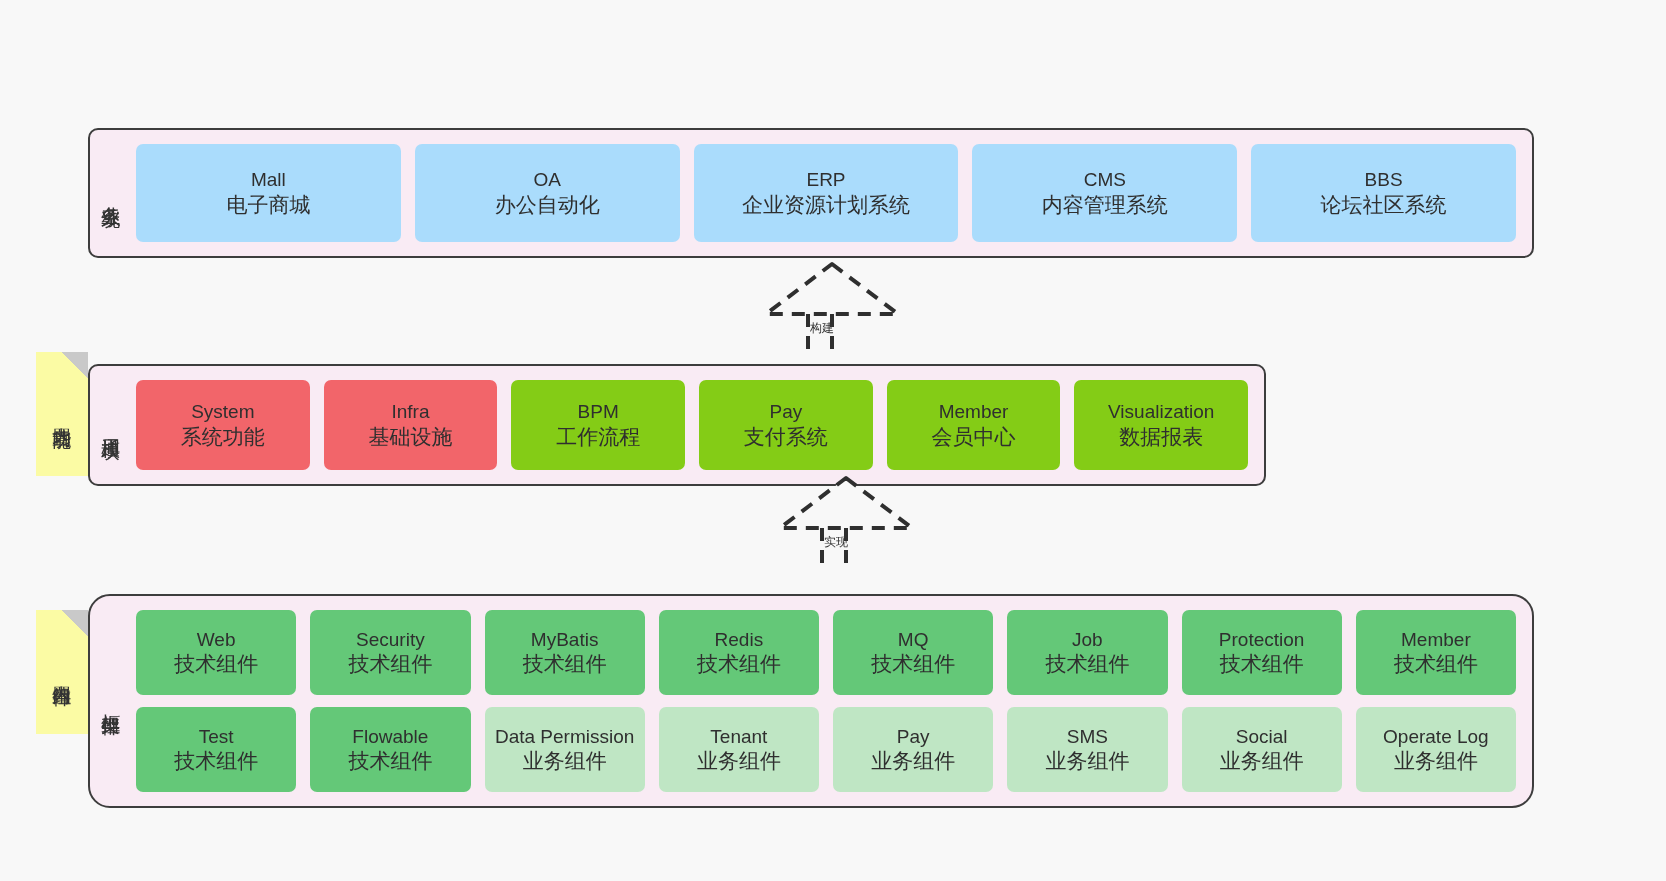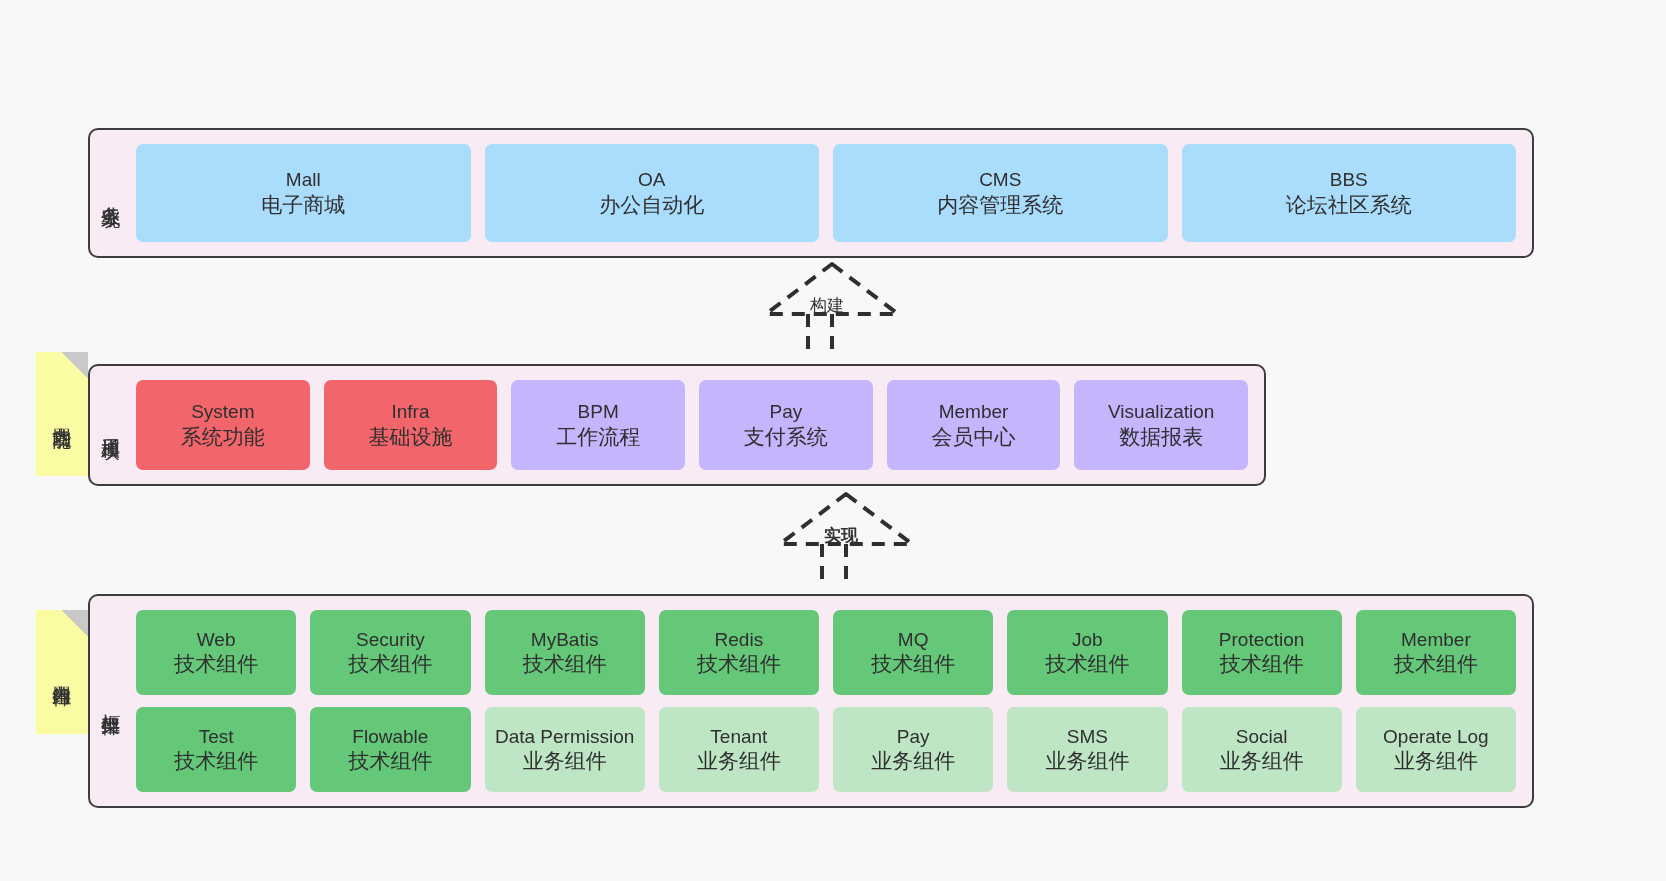--- a/index.html
+++ b/index.html
@@ -77,21 +77,21 @@
     font-size: 19px;
     color: #2f2f2f;
   }
   .node .sub {
     font-size: 21px;
     color: #2f2f2f;
   }
 
   .n-blue       { background: #aadcfc; }
   .n-red        { background: #f2656a; }
-  .n-pink       { background: #c4b5fd; }
+  .n-pink       { background: #84cc16; }
   .n-green      { background: #64c878; }
   .n-lightgreen { background: #bfe6c4; text-align: right; }
 
   
   .sticky {
     position: absolute;
     background: #fbfba4;
     box-sizing: border-box;
     display: flex;
     align-items: center;
@@ -113,41 +113,46 @@
     background: linear-gradient(225deg, #c9c9c9 0 50%, transparent 50% 100%);
   }
 
   
   .arrow {
     position: absolute;
   }
   .arrow svg { display: block; }
   .arrow-label {
     position: absolute;
-    font-size: 17px;
+    font-size: 12px;
     color: #333333;
     white-space: nowrap;
+    margin-top: 26px;
   }
 </style>
 </head>
 <body>
 
 <div class="canvas">
 
   <div class="layer" style="left:88px; top:112px; width:1446px; height:130px;">
     <div class="layer-label">业务系统</div>
     <div class="layer-body">
       <div class="row">
         <div class="node n-blue">
           <span class="title">Mall</span>
           <span class="sub">电子商城</span>
         </div>
         <div class="node n-blue">
           <span class="title">OA</span>
           <span class="sub">办公自动化</span>
+        </div>
+        <div class="node n-blue">
+          <span class="title">ERP</span>
+          <span class="sub">企业资源计划系统</span>
         </div>
         <div class="node n-blue">
           <span class="title">CMS</span>
           <span class="sub">内容管理系统</span>
         </div>
         <div class="node n-blue">
           <span class="title">BBS</span>
           <span class="sub">论坛社区系统</span>
         </div>
       </div>
@@ -193,35 +198,35 @@
           <span class="sub">会员中心</span>
         </div>
         <div class="node n-pink">
           <span class="title">Visualization</span>
           <span class="sub">数据报表</span>
         </div>
       </div>
     </div>
   </div>
 
-  <div class="arrow" style="left:766px; top:488px;font-weight:bold;">
+  <div class="arrow" style="left:766px; top:472px;">
     <svg width="160" height="98" viewBox="0 0 160 98">
       <path d="M80 6 L146 56 L14 56 Z" fill="#f8f8f8" stroke="#2f2f2f" stroke-width="4" stroke-dasharray="13,9" stroke-linejoin="round"></path>
       <path d="M80 56 L80 94" stroke="#2f2f2f" stroke-width="4" stroke-dasharray="13,9"></path>
       <path d="M56 56 L56 94" stroke="#2f2f2f" stroke-width="4" stroke-dasharray="13,9"></path>
     </svg>
     <span class="arrow-label" style="left:58px; top:36px;">实现</span>
   </div>
 
   <div class="sticky" style="left:36px; top:610px; width:52px; height:124px;">
     <span class="fold"></span>
     <span>内置组件</span>
   </div>
 
-  <div class="layer" style="left:88px; top:578px; width:1446px; height:214px;">
+  <div class="layer" style="left:88px; top:578px; width:1446px; height:214px;border-radius:22px;">
     <div class="layer-label">框架组件</div>
     <div class="layer-body">
 
       <div class="row">
         <div class="node n-green">
           <span class="title">Web</span>
           <span class="sub">技术组件</span>
         </div>
         <div class="node n-green">
           <span class="title">Security</span>

